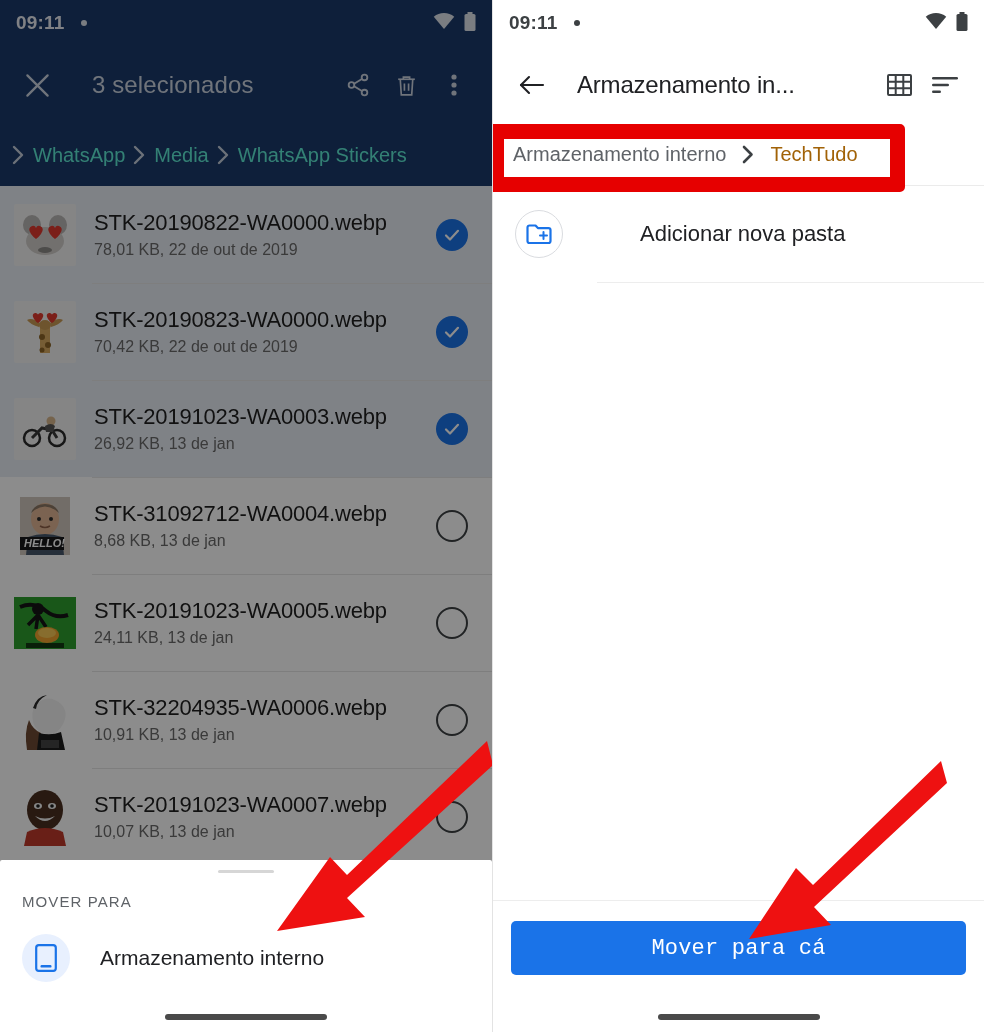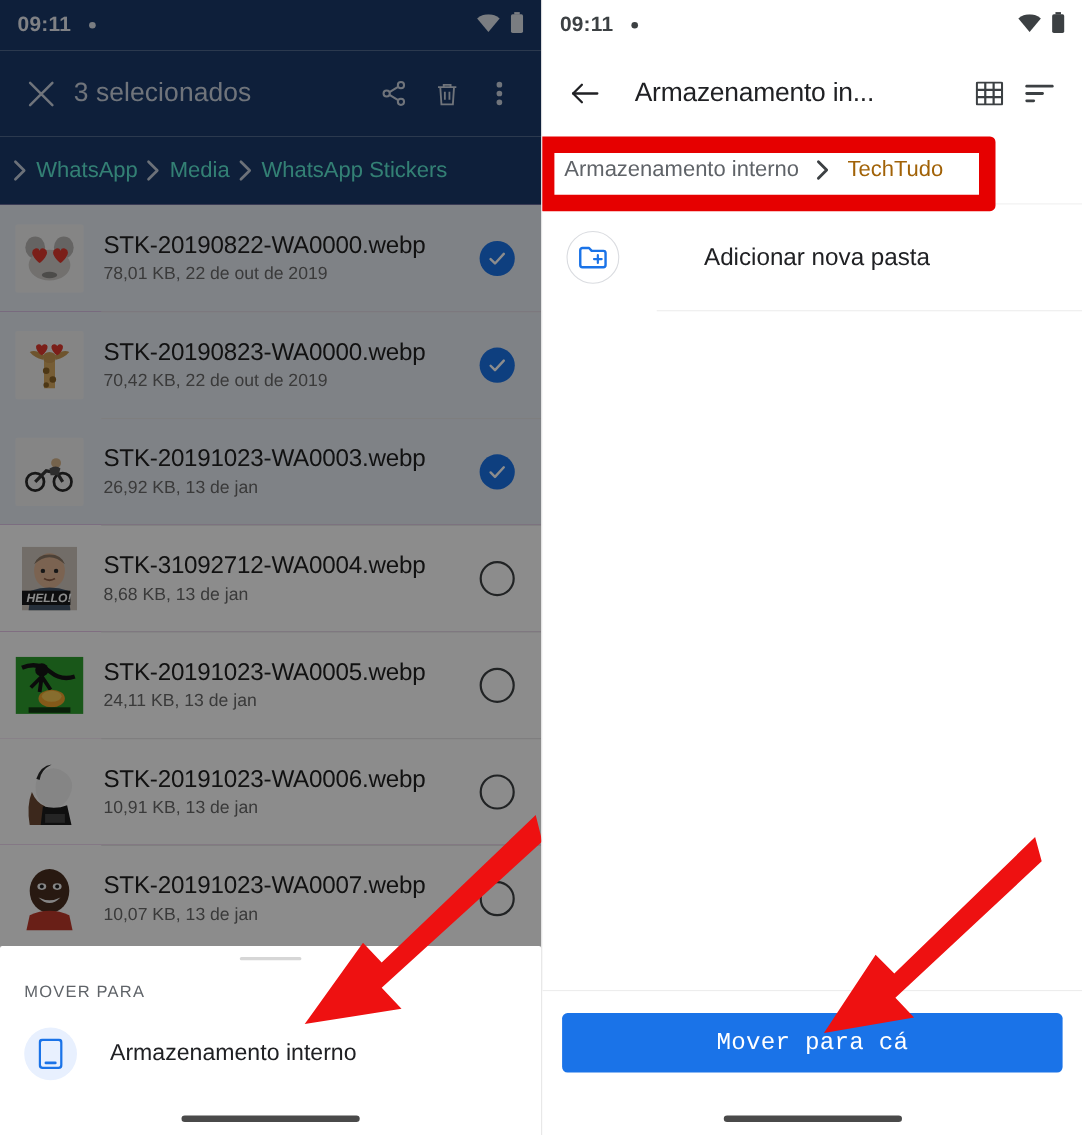--- a/index.html
+++ b/index.html
@@ -50,21 +50,21 @@
     display: flex;
     align-items: center;
     padding: 0 14px;
     position: relative; z-index: 3;
   }
   .lp-toolbar .close-x {
     width: 46px; height: 46px;
     display: flex; align-items: center; justify-content: center;
   }
   .lp-toolbar .sel-count {
-    color: #ccd4e0; font-size: 24px; margin-left: 7px; letter-spacing: .1px;
+    color: #ccd4e0; font-size: 24px; margin-left: 32px; letter-spacing: .1px;
   }
   .lp-toolbar .tb-spacer { flex: 1; }
   .lp-toolbar .tb-icon {
     width: 48px; height: 48px;
     display: flex; align-items: center; justify-content: center;
   }
 
   .lp-breadcrumb {
     height: 62px;
     background: #1a3a6b;
@@ -490,21 +490,21 @@
         <span class="thumb">
           <svg width="60" height="60" viewBox="0 0 60 60">
             <path d="M20 16 q12-14 26-2 q8 8 2 20 q-5 10-14 10 q-12 0-16-12 q-2-10 2-16Z" fill="#f2f2f2"></path>
             <path d="M18 18 q4-12 14-13 q-10 5-11 14Z" fill="#2b2b2b"></path>
             <path d="M14 30 q4 10 12 13 l-2 17 h-12 q-3-18 2-30Z" fill="#6d4a33"></path>
             <path d="M24 43 q12 3 22-1 l4 18 h-28Z" fill="#1d1d1d"></path>
             <rect x="26" y="50" width="18" height="8" fill="#444"></rect>
           </svg>
         </span>
         <span class="row-texts">
-          <div class="row-name">STK-20191023-WA0006.webp</div>
+          <div class="row-name">STK-32204935-WA0006.webp</div>
           <div class="row-meta">10,91 KB, 13 de jan</div>
         </span>
         <span class="check off"></span>
       </div>
 
       <div class="lp-row">
         <span class="thumb">
           <svg width="60" height="58" viewBox="0 0 60 58">
             <ellipse cx="30" cy="22" rx="18" ry="20" fill="#4a2f20"></ellipse>
             <ellipse cx="23" cy="18" rx="4" ry="3" fill="#f5f5f5"></ellipse>

